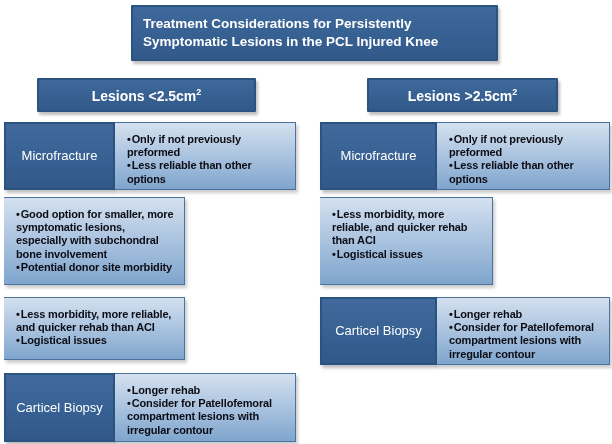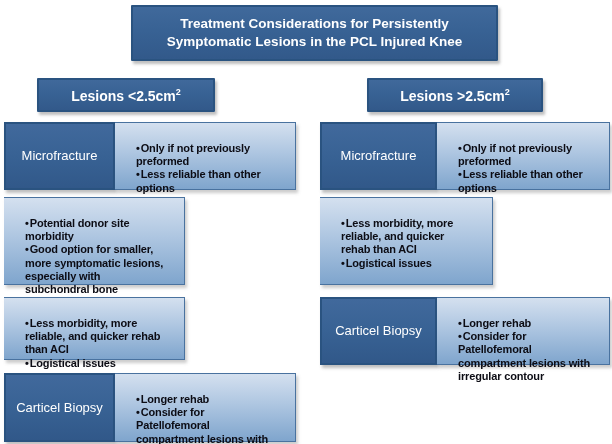--- a/index.html
+++ b/index.html
@@ -5,45 +5,45 @@
   html,body{margin:0;padding:0;background:#fff;}
   .canvas{
     position:relative;width:612px;height:444px;background:#ffffff;overflow:hidden;
     font-family:"Liberation Sans", sans-serif;
   }
   .box-dark{
     background:linear-gradient(180deg,#40699b 0%,#386294 45%,#32598a 100%);
     border:2px solid #2a5380;
     border-radius:1px;
     box-shadow:2px 3px 3px rgba(110,110,110,0.45);
-    color:#ffffff;font-weight:700;text-align:center;
+    color:#ffffff;font-weight:700;text-align:left;
     display:flex;align-items:center;justify-content:center;
     box-sizing:border-box;
   }
   .title-box{position:absolute;left:131px;top:5px;width:367px;height:56px;
     font-size:13.5px;line-height:1.3;padding:2px 10px;}
-  .hdr-left{position:absolute;left:37px;top:78px;width:178px;height:34px;font-size:14px;}
-  .hdr-right{position:absolute;left:367px;top:78px;width:176px;height:34px;font-size:14px;}
+  .hdr-left{position:absolute;left:37px;top:78px;width:219px;height:34px;font-size:14px;}
+  .hdr-right{position:absolute;left:367px;top:78px;width:191px;height:34px;font-size:14px;}
   sup{font-size:9px;}
   .row{position:absolute;display:flex;align-items:stretch;}
   .label{
     background:linear-gradient(180deg,#41699c 0%,#386294 50%,#315889 100%);
     border:2px solid #2a5380;
     box-shadow:2px 3px 3px rgba(110,110,110,0.45);
     color:#ffffff;font-weight:400;font-size:13px;line-height:1.2;text-align:center;
     display:flex;align-items:center;justify-content:center;
     box-sizing:border-box;padding:2px 3px;
   }
   .content{
     background:linear-gradient(180deg,#d4e0ef 0%,#aec6e1 45%,#7fa5cd 100%);
     border:1px solid #49729f;border-left:none;
     box-shadow:2px 3px 3px rgba(110,110,110,0.35);
     box-sizing:border-box;padding:3px 2px 3px 5px;
   }
-  ul.bullets{margin:16px;padding:0;list-style:none;}
+  ul.bullets{margin:7px;padding:0;list-style:none;}
   ul.bullets li{
     color:#0c0c14;font-weight:700;font-size:11px;line-height:1.2;
     letter-spacing:-0.15px;
   }
   ul.bullets li::before{content:"\2022";margin-right:1px;}
   
   .L .label{width:111px;}  .L .content{width:181px;}
   .R .label{width:117px;}  .R .content{width:173px;}
   .pos-L0{left:4px;top:122px;height:68px;}
   .pos-L1{left:4px;top:197px;height:88px;}
@@ -76,22 +76,22 @@
       <ul class="bullets">
         <li>Only if not previously preformed</li>
         <li>Less reliable than other options</li>
       </ul>
     </div>
   </div>
 
   <div class="row L pos-L1">
     <div class="content">
       <ul class="bullets">
+        <li>Good option for smaller, more symptomatic lesions, especially with subchondral bone involvement</li>
         <li>Potential donor site morbidity</li>
-        <li>Good option for smaller, more symptomatic lesions, especially with subchondral bone involvement</li>
       </ul>
     </div>
   </div>
 
   <div class="row L pos-L2">
     <div class="content">
       <ul class="bullets">
         <li>Less morbidity, more reliable, and quicker rehab than ACI</li>
         <li>Logistical issues</li>
       </ul>

